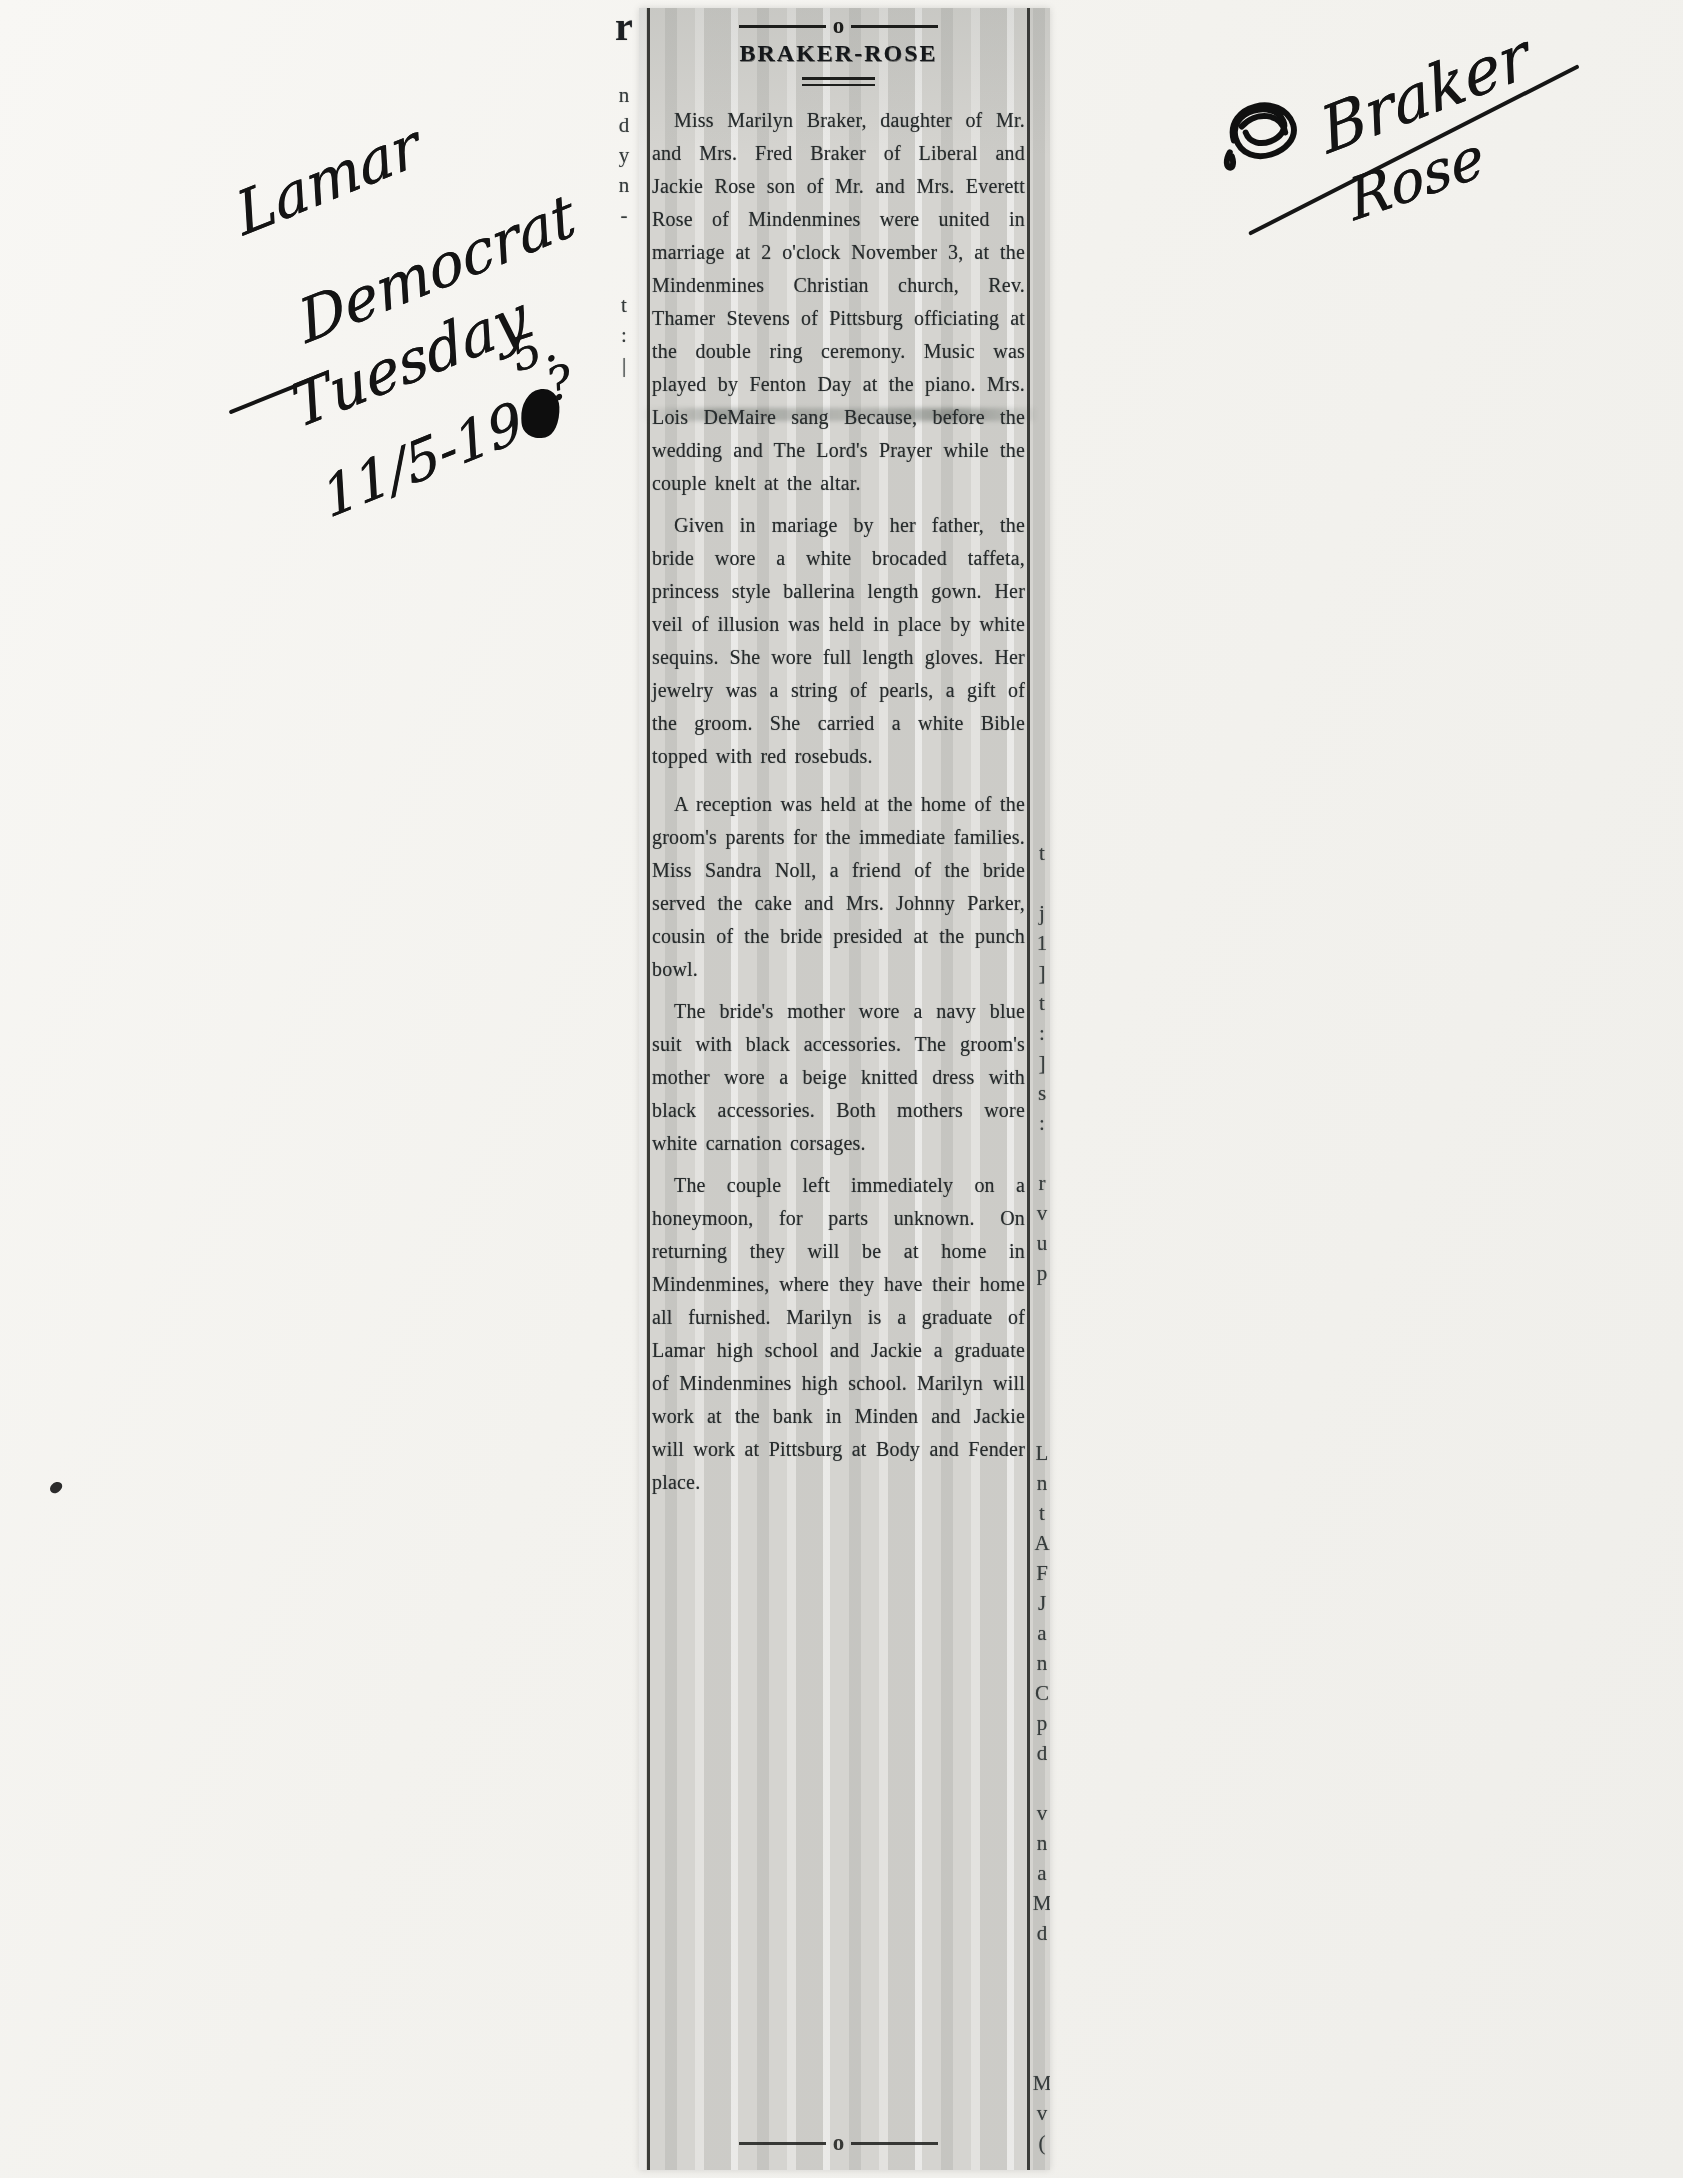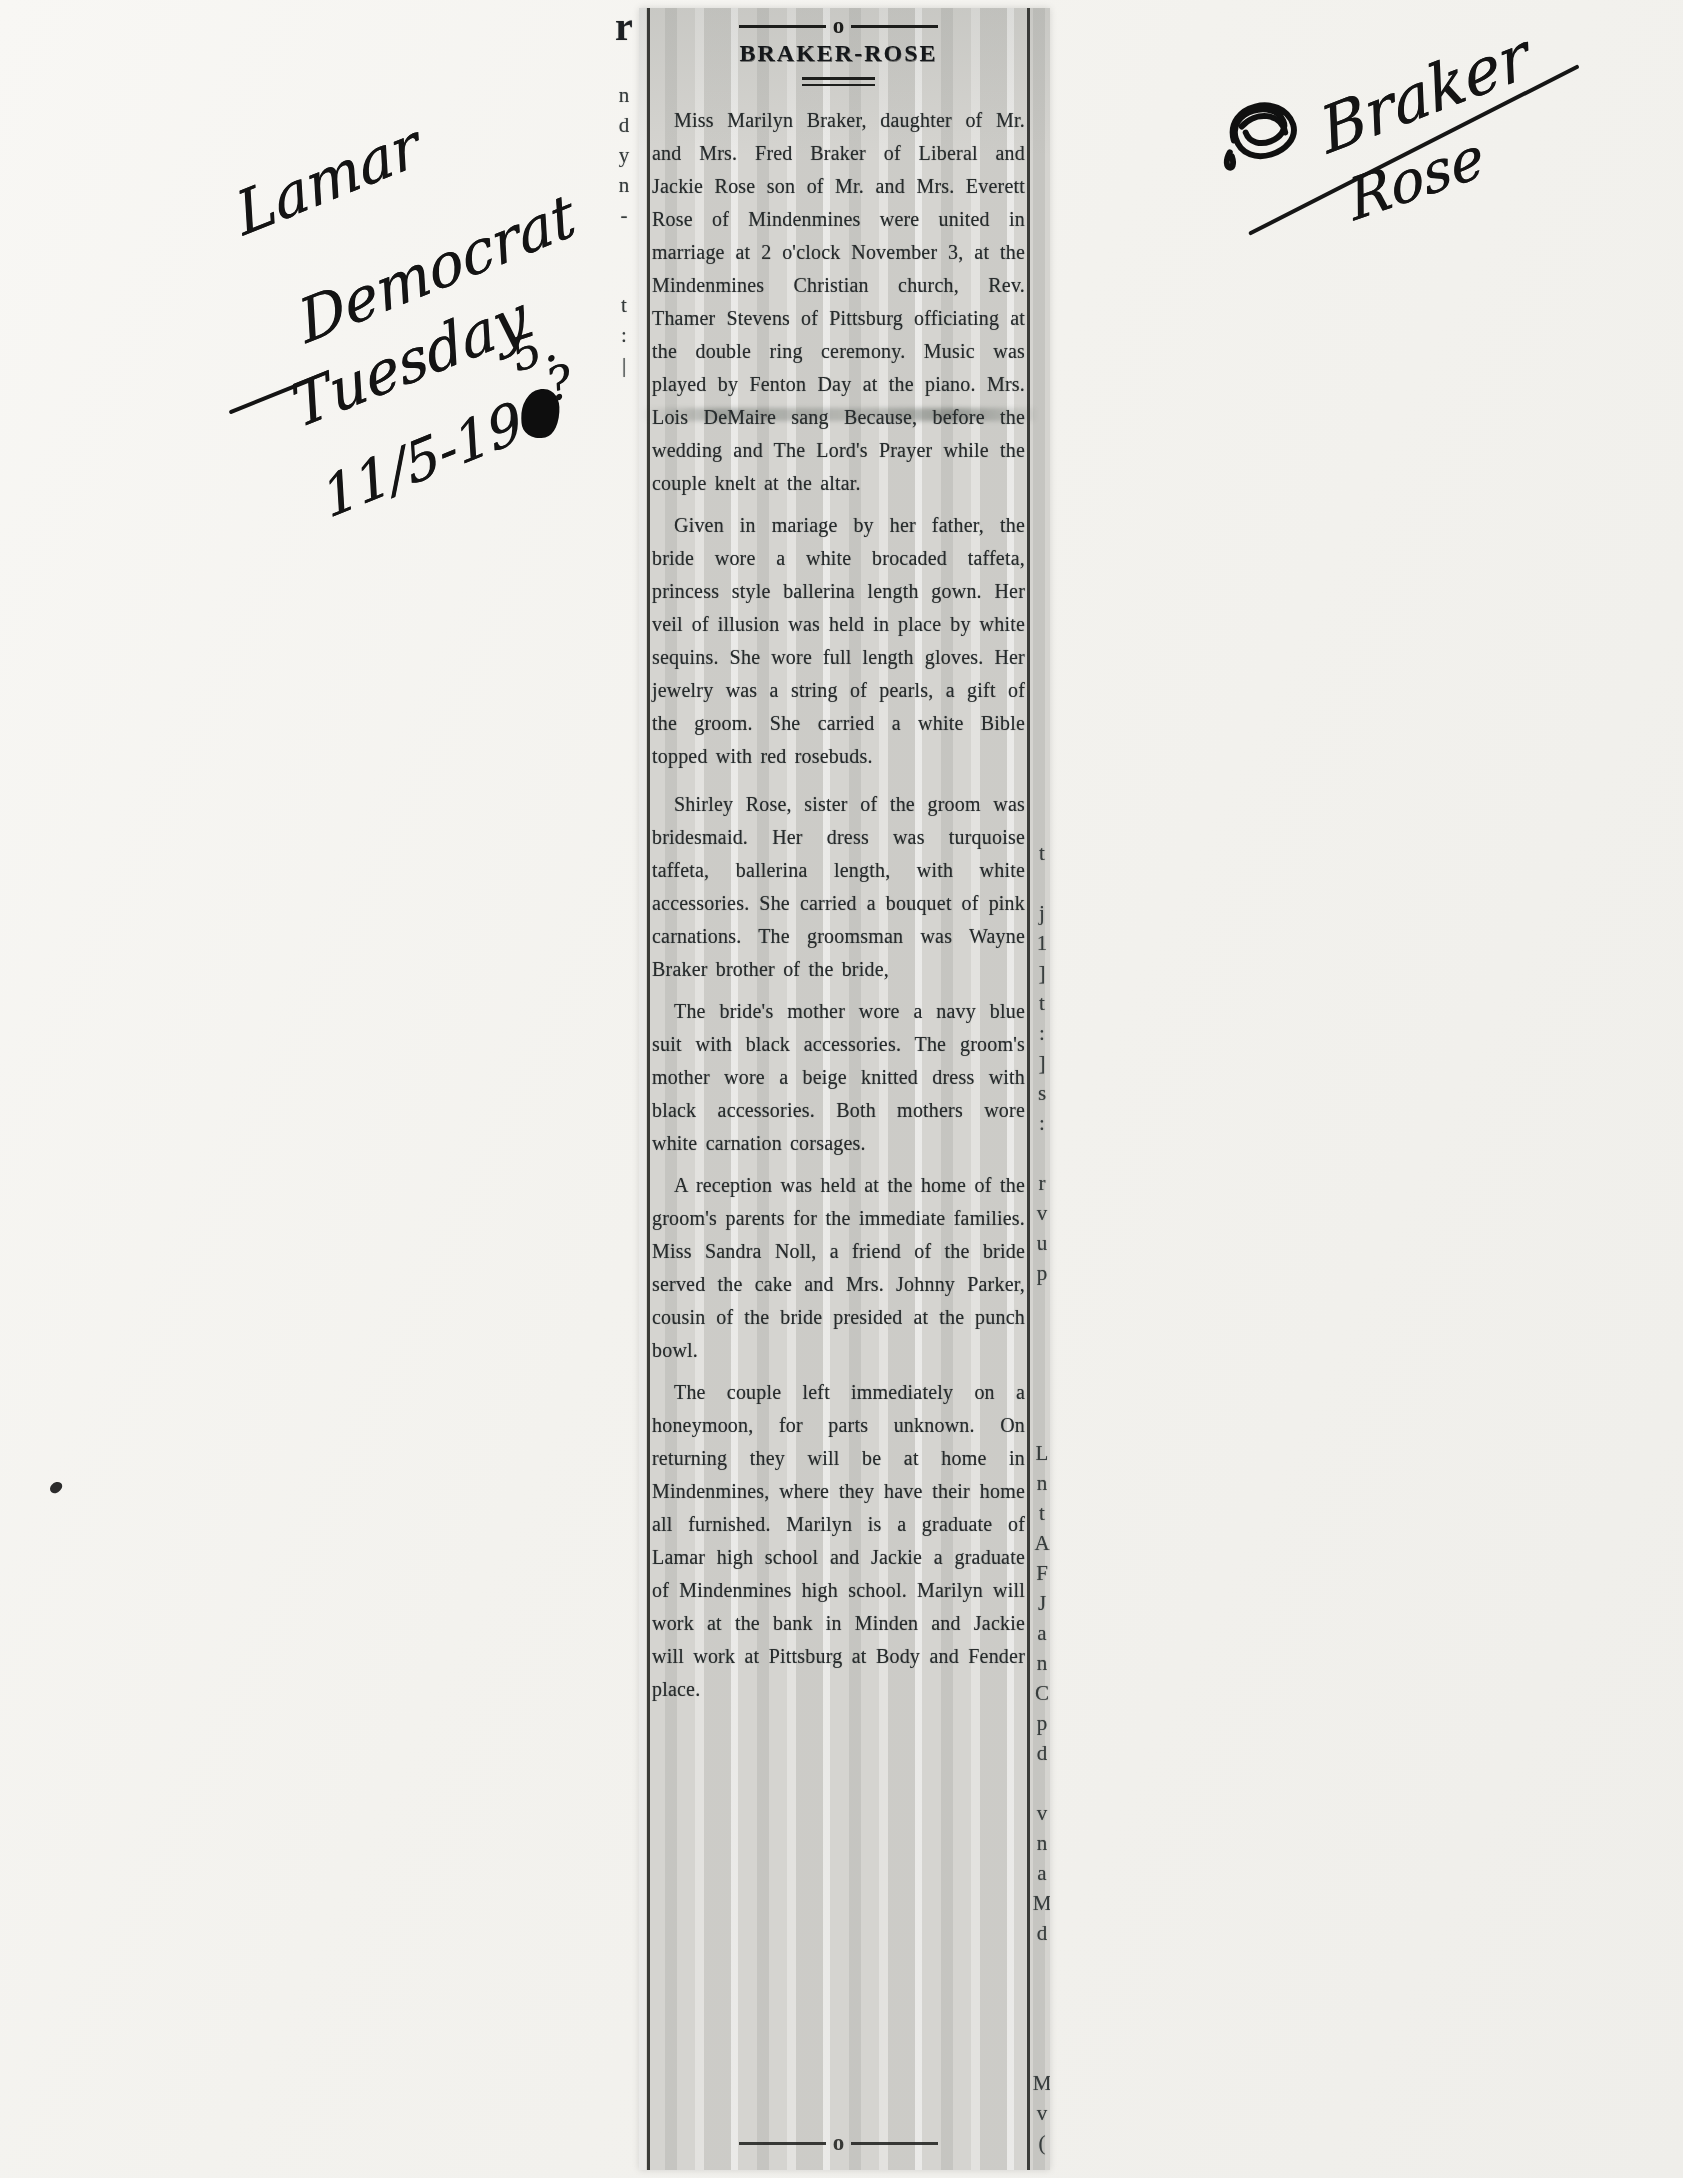--- a/index.html
+++ b/index.html
@@ -114,23 +114,22 @@
       <div class="divider-line">
         <span class="bar"></span>
           <span class="o">o</span>
           <span class="bar"></span>
       </div>
       <div class="headline">BRAKER-ROSE</div>
       <div class="sub-divider"></div>
       <div class="paras">
           <div class="para">Miss Marilyn Braker, daughter of Mr. and Mrs. Fred Braker of Liberal and Jackie Rose son of Mr. and Mrs. Everett Rose of Mindenmines were united in marriage at 2 o'clock November 3, at the Mindenmines Christian church, Rev. Thamer Stevens of Pittsburg officiating at the double ring ceremony. Music was played by Fenton Day at the piano. Mrs. Lois DeMaire sang Because, before the wedding and The Lord's Prayer while the couple knelt at the altar.</div>
           <div class="para">Given in mariage by her father, the bride wore a white brocaded taffeta, princess style ballerina length gown. Her veil of illusion was held in place by white sequins. She wore full length gloves. Her jewelry was a string of pearls, a gift of the groom. She carried a white Bible topped with red rosebuds.</div>
-          <div class="para">Shirley Rose, sister of the groom was bridesmaid. Her dress was turquoise taffeta, ballerina length, with white accessories. She carried a bouquet of pink carnations. The groomsman was Wayne Braker brother of the bride,</div>
+          <div class="para">A reception was held at the home of the groom's parents for the immediate families. Miss Sandra Noll, a friend of the bride served the cake and Mrs. Johnny Parker, cousin of the bride presided at the punch bowl.</div>
           <div class="para">The bride's mother wore a navy blue suit with black accessories. The groom's mother wore a beige knitted dress with black accessories. Both mothers wore white carnation corsages.</div>
-          <div class="para">A reception was held at the home of the groom's parents for the immediate families. Miss Sandra Noll, a friend of the bride served the cake and Mrs. Johnny Parker, cousin of the bride presided at the punch bowl.</div>
           <div class="para">The couple left immediately on a honeymoon, for parts unknown. On returning they will be at home in Mindenmines, where they have their home all furnished. Marilyn is a graduate of Lamar high school and Jackie a graduate of Mindenmines high school. Marilyn will work at the bank in Minden and Jackie will work at Pittsburg at Body and Fender place.</div>
         </div>
     </div>
 
     <div class="edge-letters right-letters">
         <div>t</div>
         <div>&nbsp;</div>
         <div>j</div>
         <div>1</div>
         <div>]</div>

